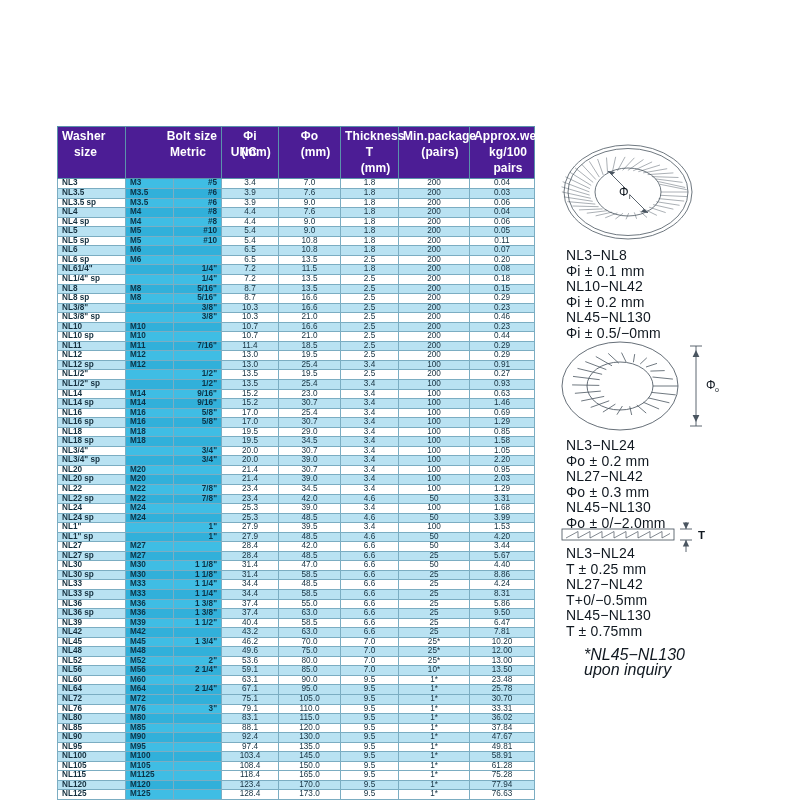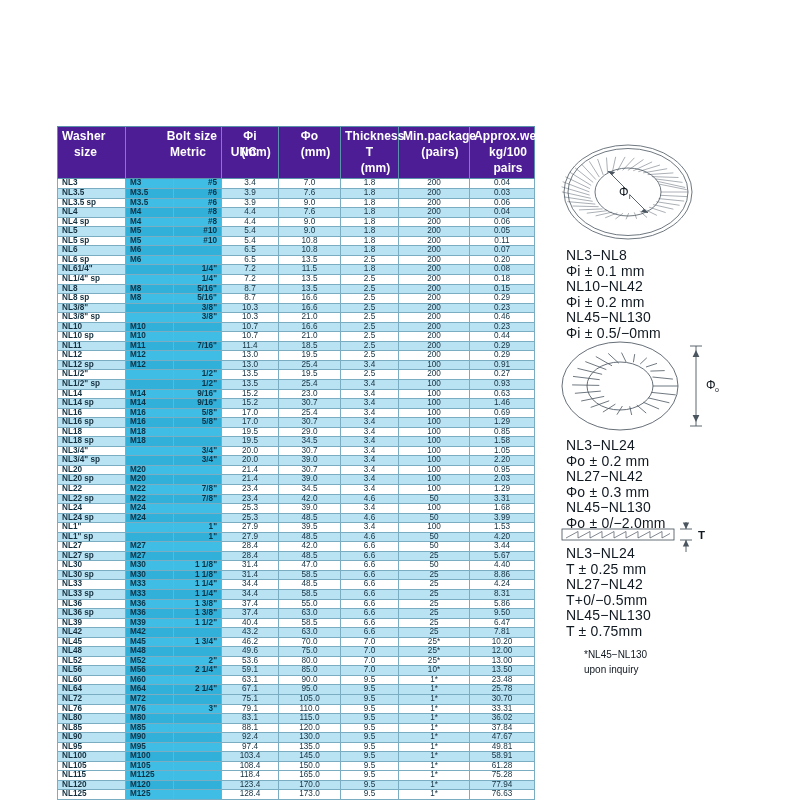--- a/index.html
+++ b/index.html
@@ -107,21 +107,22 @@
 
   #fig2 { position: absolute; left: 2px; top: 196px; }
   #notes2 { position: absolute; left: 10px; top: 298px; }
 
   #fig3 { position: absolute; left: 4px; top: 382px; }
   #notes3 { position: absolute; left: 10px; top: 406px; }
   #footnote {
     position: absolute;
     left: 28px;
     top: 508px;
-    font-size: 10px;
+    font-size: 16px;
+    font-style: italic;
     color: #101820;
     line-height: 14.5px;
   }
 </style>
 </head>
 <body>
 
 <div id="page">
 
   <div id="spec-table-wrap">

